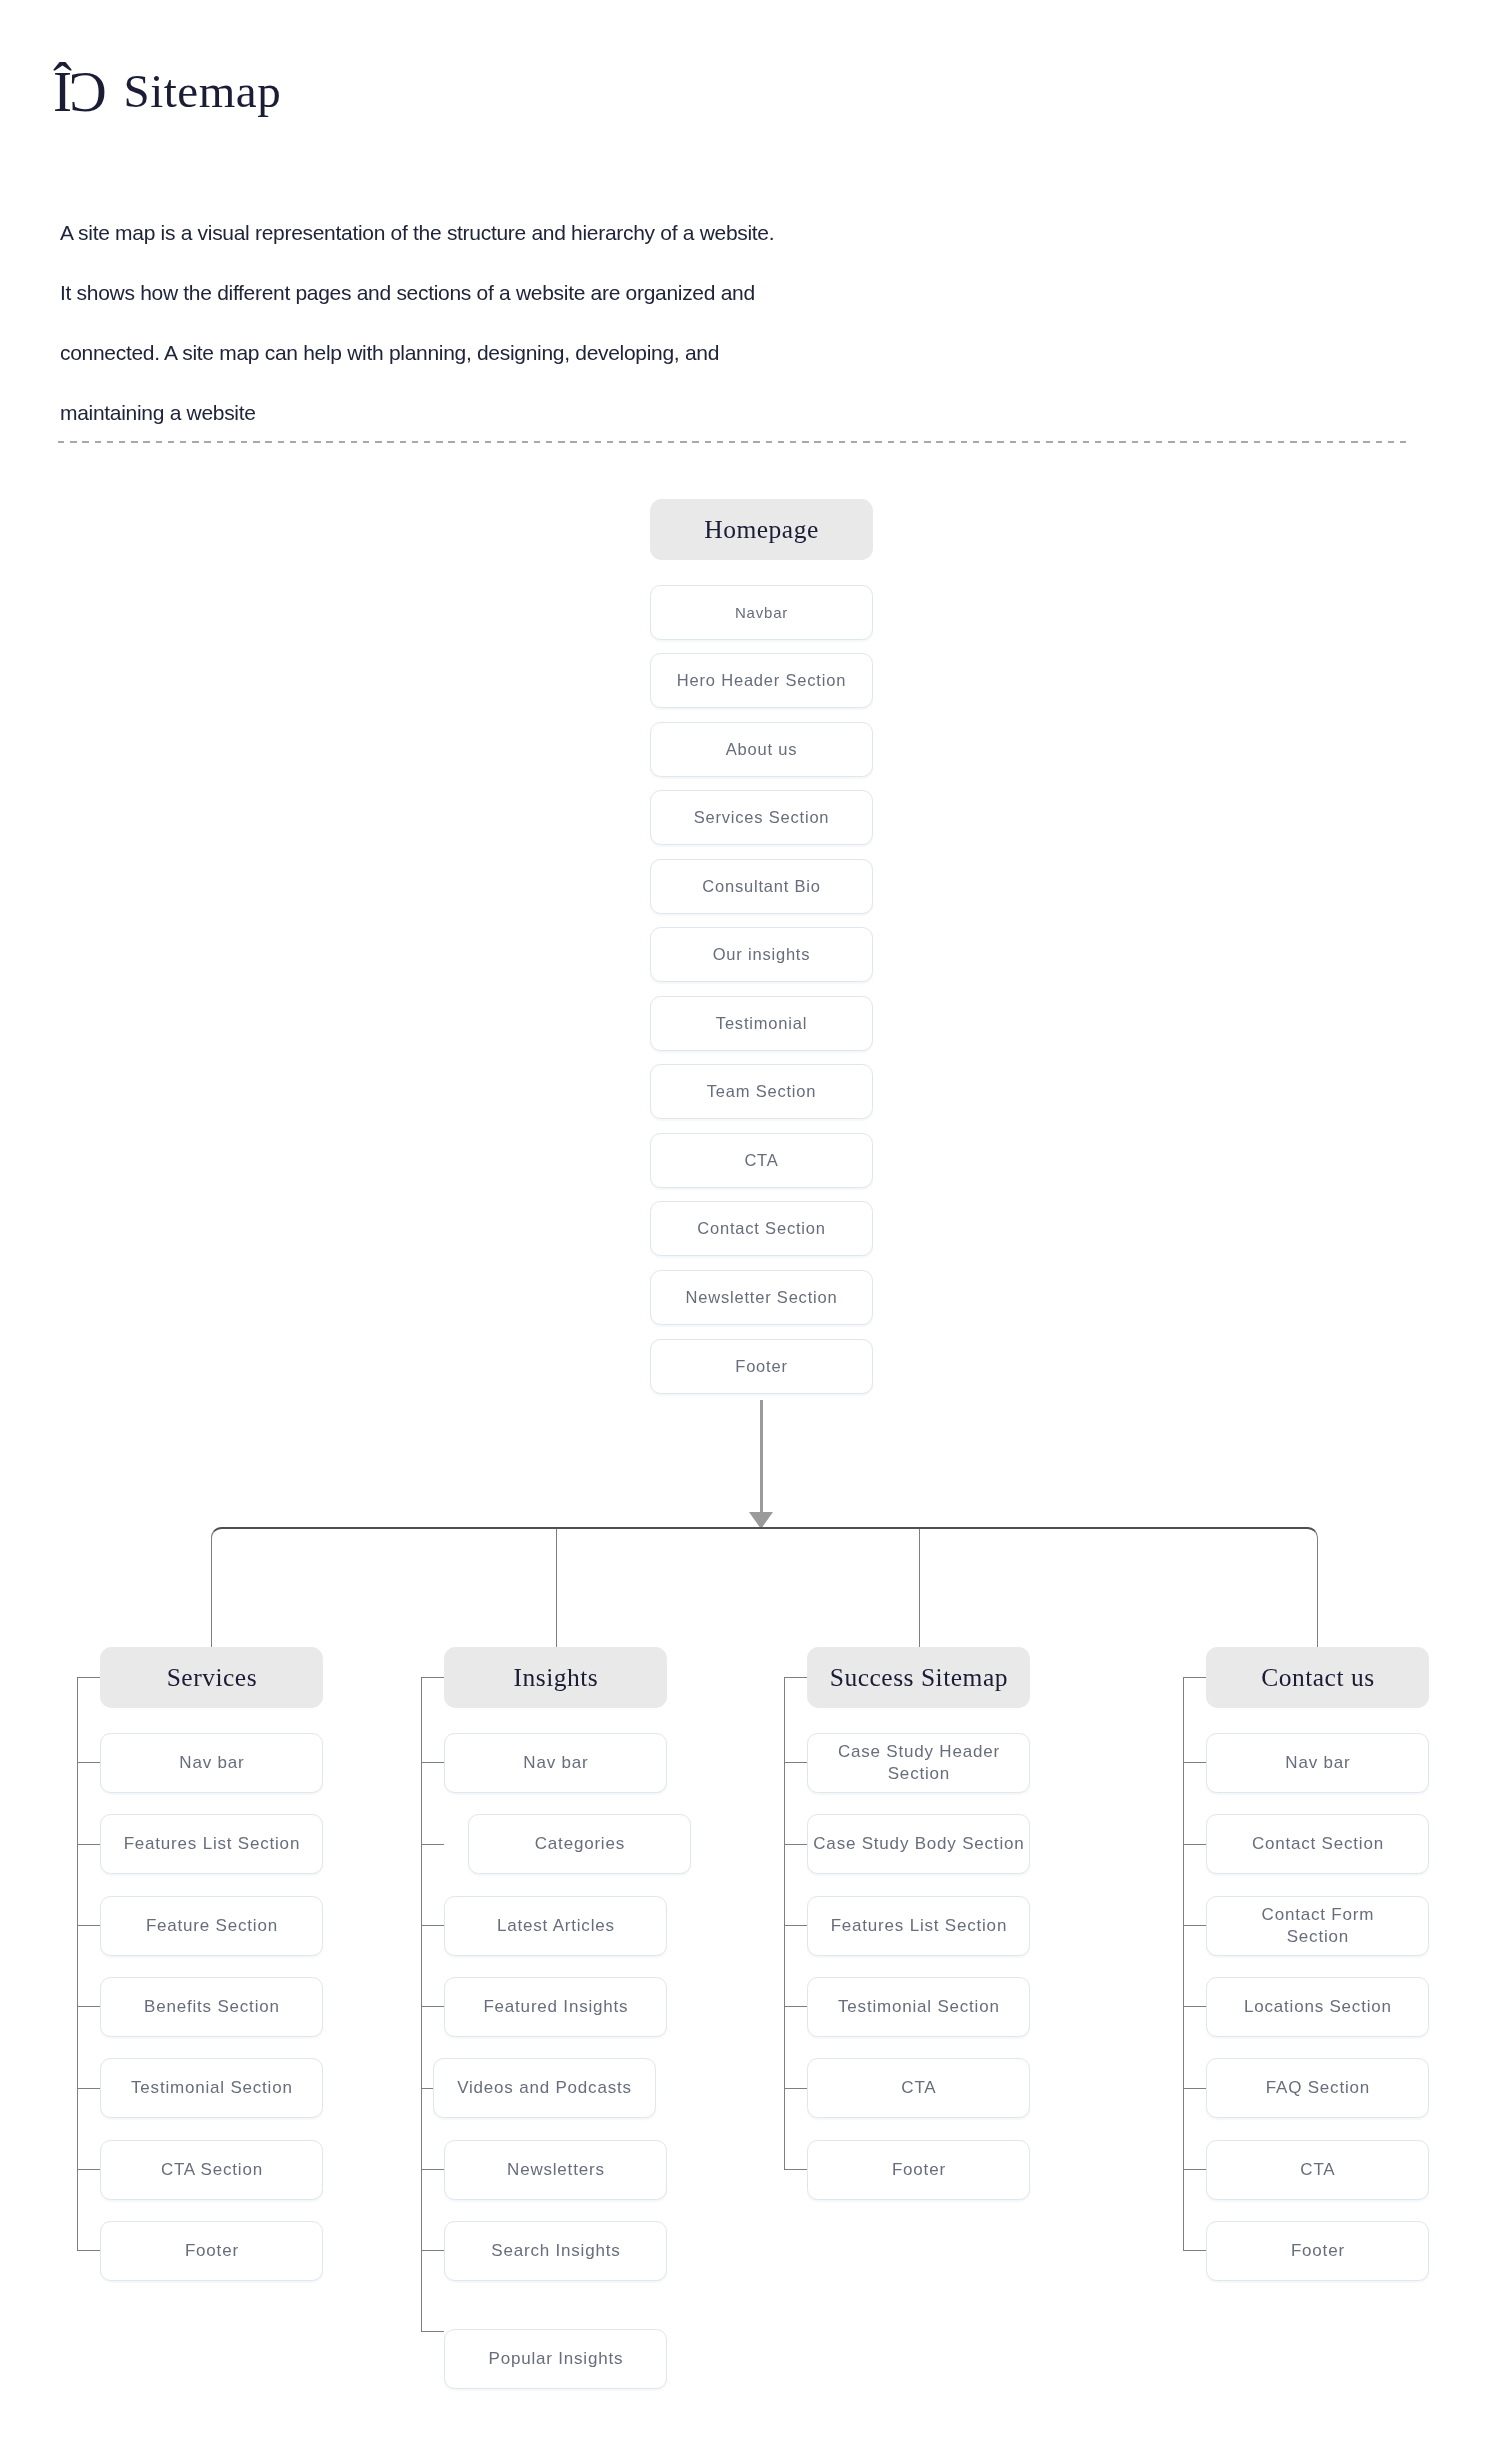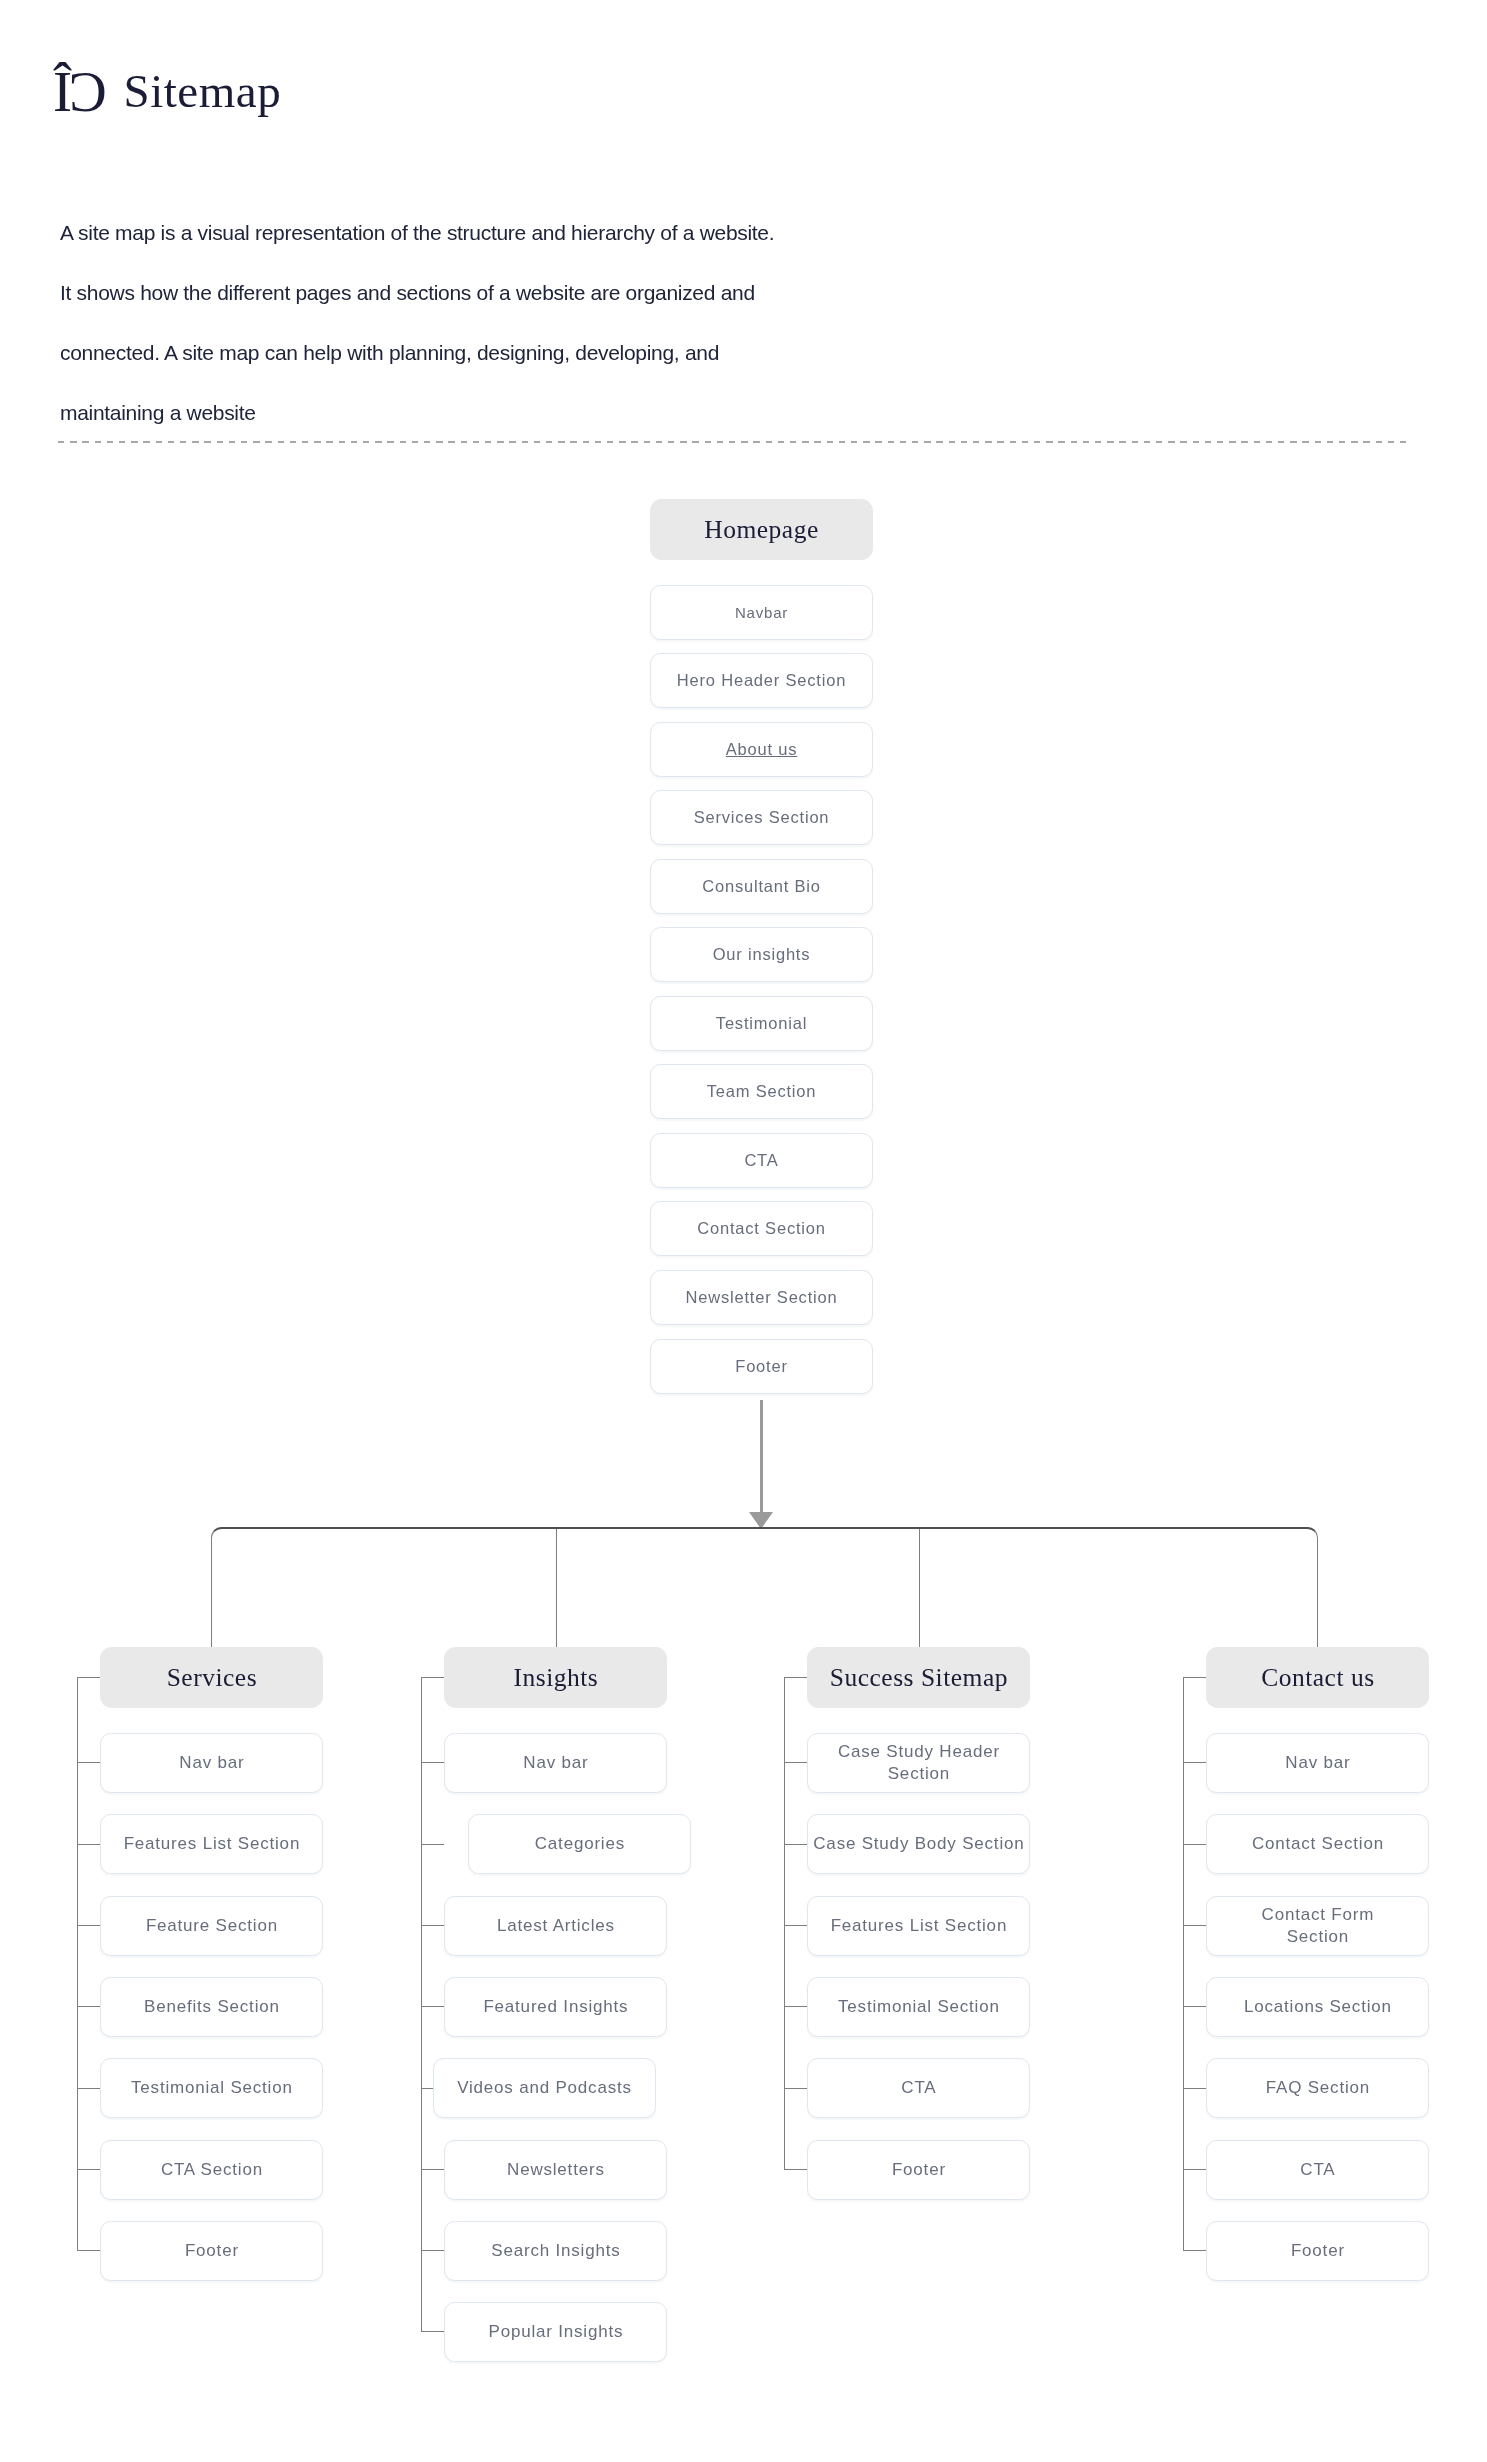--- a/index.html
+++ b/index.html
@@ -106,21 +106,21 @@
 It shows how the different pages and sections of a website are organized and
 connected. A site map can help with planning, designing, developing, and
 maintaining a website</div>
 
   <div class="divider"></div>
 
   <div id="homepage-tree">
       <div class="hdr" style="left: 650px; top: 499px; width: 223px; height: 61px;">Homepage</div>
       <div class="itm" style="left: 650px; top: 585px; width: 223px; height: 55px; font-size: 15px;">Navbar</div>
       <div class="itm" style="left: 650px; top: 653px; width: 223px; height: 55px; font-size: 16.5px;">Hero Header Section</div>
-      <div class="itm" style="left: 650px; top: 722px; width: 223px; height: 55px; font-size: 16.5px; text-decoration: underline;">About us</div>
+      <div class="itm" style="left: 650px; top: 722px; width: 223px; height: 55px; font-size: 16.5px;">About us</div>
       <div class="itm" style="left: 650px; top: 790px; width: 223px; height: 55px; font-size: 16.5px;">Services Section</div>
       <div class="itm" style="left: 650px; top: 859px; width: 223px; height: 55px; font-size: 16.5px;">Consultant Bio</div>
       <div class="itm" style="left: 650px; top: 927px; width: 223px; height: 55px; font-size: 16.5px;">Our insights</div>
       <div class="itm" style="left: 650px; top: 996px; width: 223px; height: 55px; font-size: 16.5px;">Testimonial</div>
       <div class="itm" style="left: 650px; top: 1064px; width: 223px; height: 55px; font-size: 16.5px;">Team Section</div>
       <div class="itm" style="left: 650px; top: 1133px; width: 223px; height: 55px; font-size: 16.5px;">CTA</div>
       <div class="itm" style="left: 650px; top: 1201px; width: 223px; height: 55px; font-size: 16.5px;">Contact Section</div>
       <div class="itm" style="left: 650px; top: 1270px; width: 223px; height: 55px; font-size: 16.5px;">Newsletter Section</div>
       <div class="itm" style="left: 650px; top: 1339px; width: 223px; height: 55px; font-size: 16.5px;">Footer</div>
     </div>
@@ -164,21 +164,21 @@
         <div class="itm" style="left: 23.4px; top: 249px; width: 223px; height: 60px; position: absolute;">Latest Articles</div>
         <div class="hstub" style="left: 0px; top: 359px; width: 23.4px; position: absolute;"></div>
         <div class="itm" style="left: 23.4px; top: 330px; width: 223px; height: 60px; position: absolute;">Featured Insights</div>
         <div class="hstub" style="left: 0px; top: 441px; width: 23.4px; position: absolute;"></div>
         <div class="itm" style="left: 12px; top: 411px; width: 223px; height: 60px; position: absolute;">Videos and Podcasts</div>
         <div class="hstub" style="left: 0px; top: 522px; width: 23.4px; position: absolute;"></div>
         <div class="itm" style="left: 23.4px; top: 493px; width: 223px; height: 60px; position: absolute;">Newsletters</div>
         <div class="hstub" style="left: 0px; top: 603px; width: 23.4px; position: absolute;"></div>
         <div class="itm" style="left: 23.4px; top: 574px; width: 223px; height: 60px; position: absolute;">Search Insights</div>
         <div class="hstub" style="left: 0px; top: 684px; width: 23.4px; position: absolute;"></div>
-        <div class="itm" style="left: 23.4px; top: 655px; width: 223px; height: 60px; position: absolute;">Popular Insights</div>
+        <div class="itm" style="left: 23.4px; top: 682px; width: 223px; height: 60px; position: absolute;">Popular Insights</div>
       </div>
       <div class="column" style="left: 784px; top: 1647px;">
         <div class="vline" style="left: 0px; top: 30px; height: 492px; position: absolute;"></div>
         <div class="hstub" style="left: 0px; top: 30px; width: 23.4px; position: absolute;"></div>
         <div class="hdr" style="left: 23.4px; top: 0px; width: 223px; height: 61px; position: absolute;">Success Sitemap</div>
         <div class="hstub" style="left: 0px; top: 115px; width: 23.4px; position: absolute;"></div>
         <div class="itm" style="left: 23.4px; top: 86px; width: 223px; height: 60px; position: absolute;">Case Study Header
 Section</div>
         <div class="hstub" style="left: 0px; top: 197px; width: 23.4px; position: absolute;"></div>
         <div class="itm" style="left: 23.4px; top: 167px; width: 223px; height: 60px; position: absolute;">Case Study Body Section</div>

